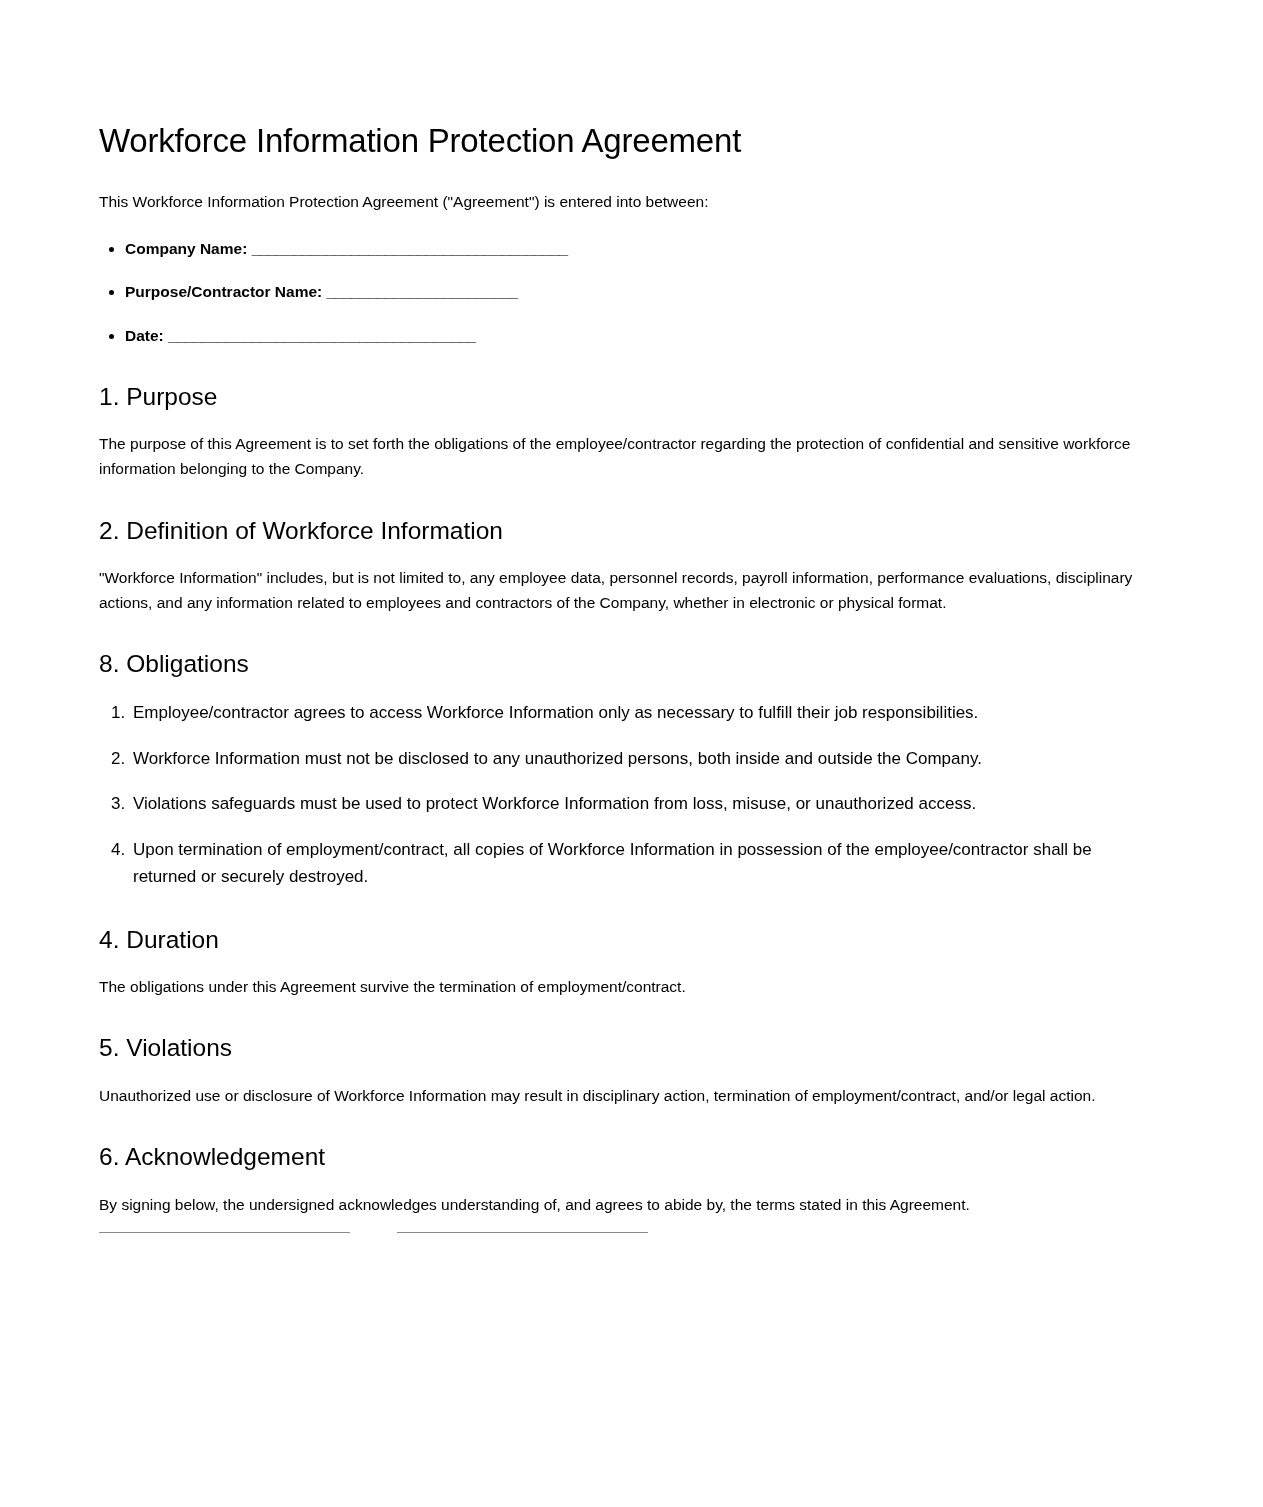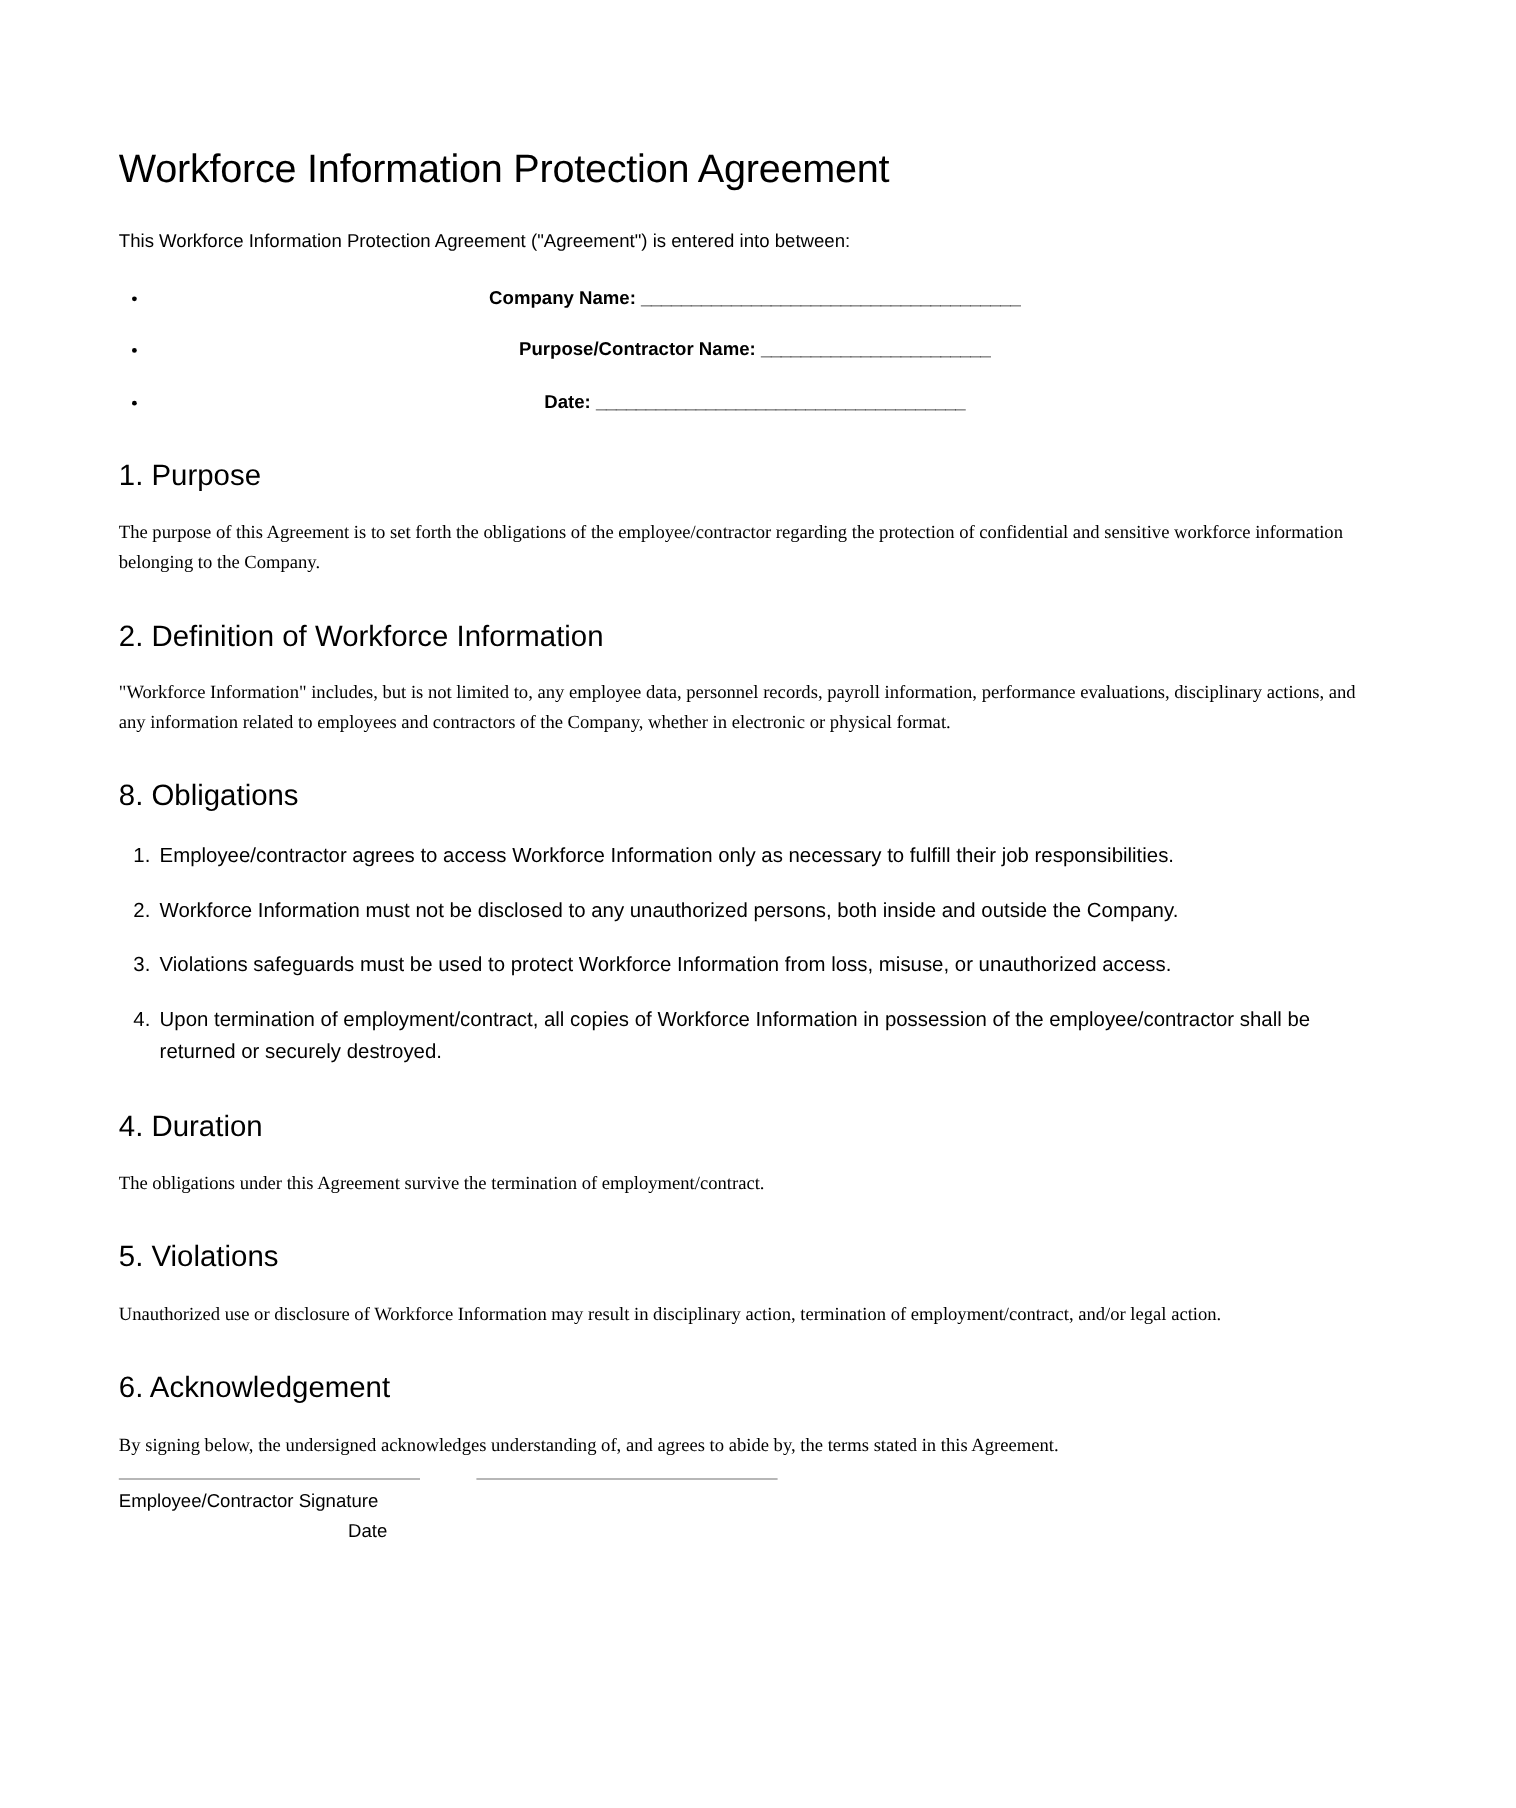--- a/index.html
+++ b/index.html
@@ -48,42 +48,40 @@
     list-style: disc;
     margin: 0 0 30px 0;
     padding-left: 26px;
   }
   ul.party-list > li {
     font-size: 15.5px;
     line-height: 1.62;
     font-weight: bold;
     margin-bottom: 18px;
     white-space: nowrap;
-    text-align: center;
   }
   ul.party-list > li:last-child { margin-bottom: 0; }
 
   .field-label { font-weight: bold; }
   .field-rule {
     font-weight: bold;
     letter-spacing: -0.3px;
   }
 
   h2.section-heading {
     font-size: 24.5px;
     font-weight: normal;
     line-height: 1.25;
     margin: 34px 0 19px 0;
   }
 
   p.section-body {
     font-size: 15.5px;
     line-height: 1.62;
     margin: 0;
-    font-family: Liberation Serif, serif;
   }
 
   ol.obligations {
     margin: 0;
     padding-left: 31px;
     list-style: decimal;
   }
   ol.obligations > li {
     font-size: 17px;
     line-height: 1.62;
@@ -170,19 +168,15 @@
     <h2 class="section-heading">6. Acknowledgement</h2>
     <p class="section-body">By signing below, the undersigned acknowledges understanding of, and agrees to abide by, the terms stated in this Agreement.</p>
 
   </div>
 
   <div class="signature-block">
     <div class="sig-lines">
       <div class="sig-rule primary"></div>
       <div class="sig-rule secondary"></div>
     </div>
-    <div class="sig-caption">
-      <span>Employee/Contractor Signature</span>
-      <span class="date-label">Date</span>
-    </div>
   </div>
 
 </div>
 
 </body></html>

